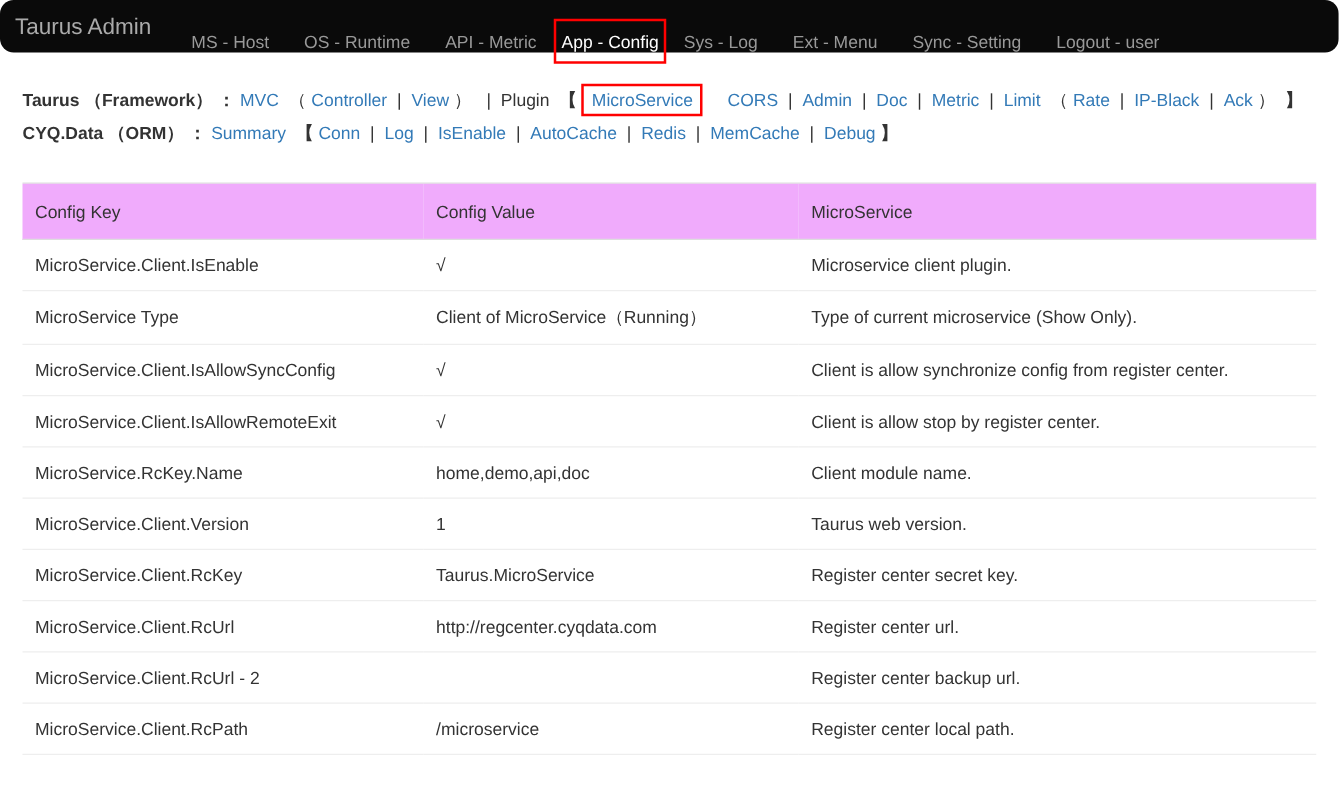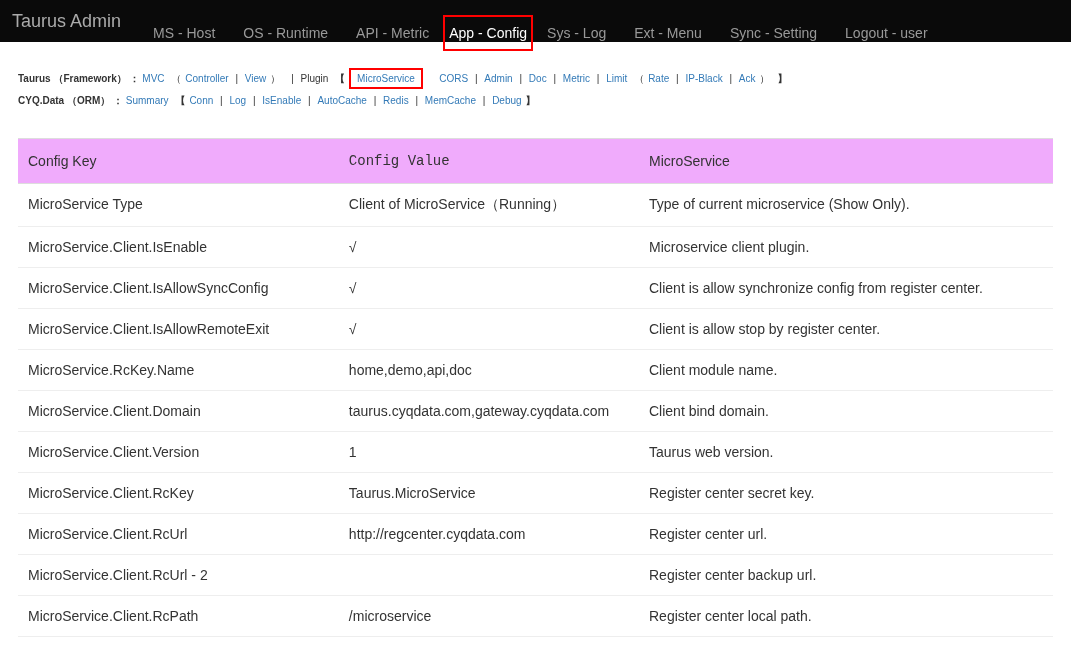--- a/index.html
+++ b/index.html
@@ -8,20 +8,21 @@
       font-size: 14px;
       color: #333;
       background: #fff;
     }
     .navbar {
       background: #0a0a0a;
       height: 42px;
       display: flex;
       align-items: center;
       padding: 0 12px;
+      border-radius: 11px;
     }
     .navbar-brand {
       color: #aaa;
       font-size: 18px;
       margin-right: 18px;
     }
     .navbar-item {
       color: #999;
       font-size: 14px;
       padding: 10px 14px;
@@ -31,21 +32,21 @@
     .navbar-item.active {
       color: #fff;
       border: 2.5px solid #ff0000;
       padding: 8px 4px;
       margin-top: 24px;
     }
     .content {
       padding: 30px 18px 10px 18px;
     }
     .breadcrumb-line {
-      font-size: 10px;
+      font-size: 14px;
       color: #333;
       margin-bottom: 8px;
     }
     .breadcrumb-line b { font-weight: bold; }
     .link {
       color: #337ab7;
       text-decoration: none;
       cursor: pointer;
     }
     .sep { color: #333; margin: 0 4px; }
@@ -67,21 +68,21 @@
       padding: 14px 10px;
       border-bottom: 1px solid #ddd;
     }
     tbody td {
       padding: 12px 10px;
       border-bottom: 1px solid #eee;
       color: #333;
       vertical-align: top;
     }
     .col-key { width: 31%; }
-    .col-val { width: 29%; font-family: Liberation Mono, monospace; }
+    .col-val { width: 29%; }
     .col-desc { width: 40%; }
   </style>
 </head>
 <body>
 
 <div class="navbar">
   <span class="navbar-brand">Taurus Admin</span>
   <span id="navbar-items"><a class="navbar-item">MS - Host</a><a class="navbar-item">OS - Runtime</a><a class="navbar-item">API - Metric</a><a class="navbar-item active">App - Config</a><a class="navbar-item">Sys - Log</a><a class="navbar-item">Ext - Menu</a><a class="navbar-item">Sync - Setting</a><a class="navbar-item">Logout - user</a></span>
 </div>
 
@@ -135,50 +136,45 @@
     <table>
       <thead>
         <tr>
           <th class="col-key">Config Key</th>
           <th class="col-val">Config Value</th>
           <th class="col-desc">MicroService</th>
         </tr>
       </thead>
       <tbody id="tbody">
           <tr>
+            <td>MicroService.Client.IsEnable</td>
+            <td>√</td>
+            <td>Microservice client plugin.</td>
+          </tr>
+          <tr>
             <td>MicroService Type</td>
             <td>Client of MicroService（Running）</td>
             <td>Type of current microservice (Show Only).</td>
           </tr>
           <tr>
-            <td>MicroService.Client.IsEnable</td>
-            <td>√</td>
-            <td>Microservice client plugin.</td>
-          </tr>
-          <tr>
             <td>MicroService.Client.IsAllowSyncConfig</td>
             <td>√</td>
             <td>Client is allow synchronize config from register center.</td>
           </tr>
           <tr>
             <td>MicroService.Client.IsAllowRemoteExit</td>
             <td>√</td>
             <td>Client is allow stop by register center.</td>
           </tr>
           <tr>
             <td>MicroService.RcKey.Name</td>
             <td>home,demo,api,doc</td>
             <td>Client module name.</td>
           </tr>
           <tr>
-            <td>MicroService.Client.Domain</td>
-            <td>taurus.cyqdata.com,gateway.cyqdata.com</td>
-            <td>Client bind domain.</td>
-          </tr>
-          <tr>
             <td>MicroService.Client.Version</td>
             <td>1</td>
             <td>Taurus web version.</td>
           </tr>
           <tr>
             <td>MicroService.Client.RcKey</td>
             <td>Taurus.MicroService</td>
             <td>Register center secret key.</td>
           </tr>
           <tr>

